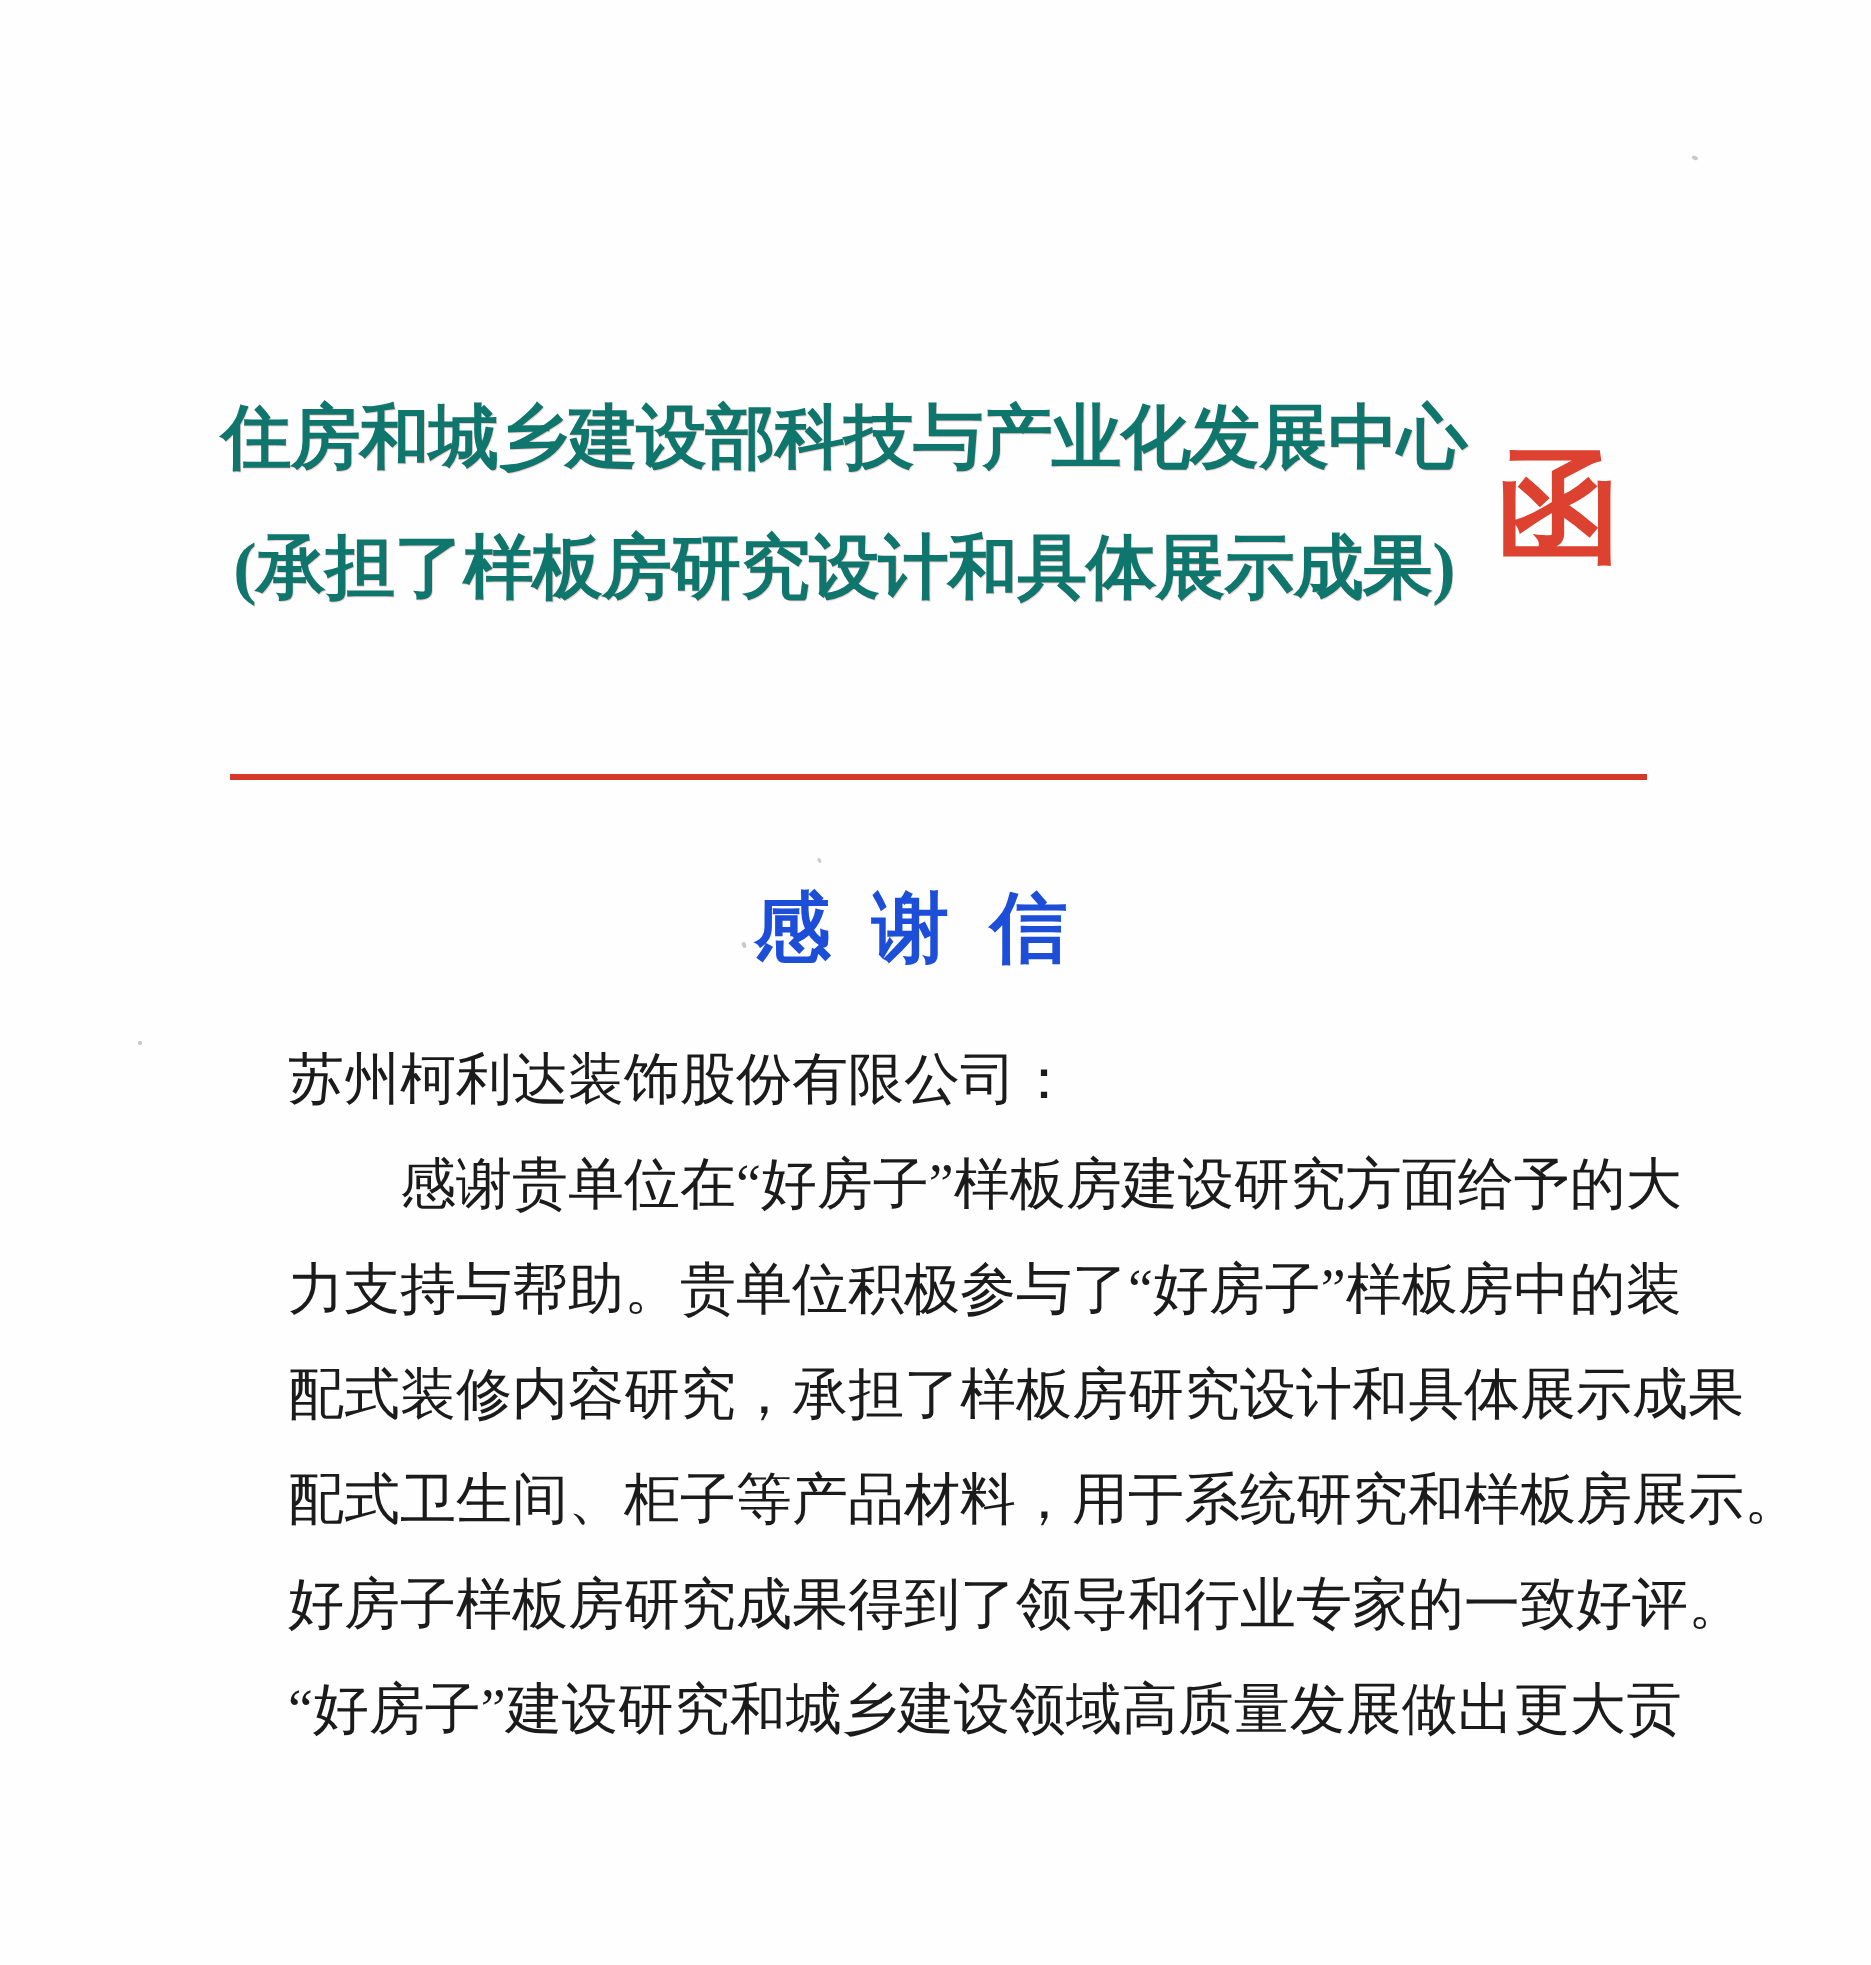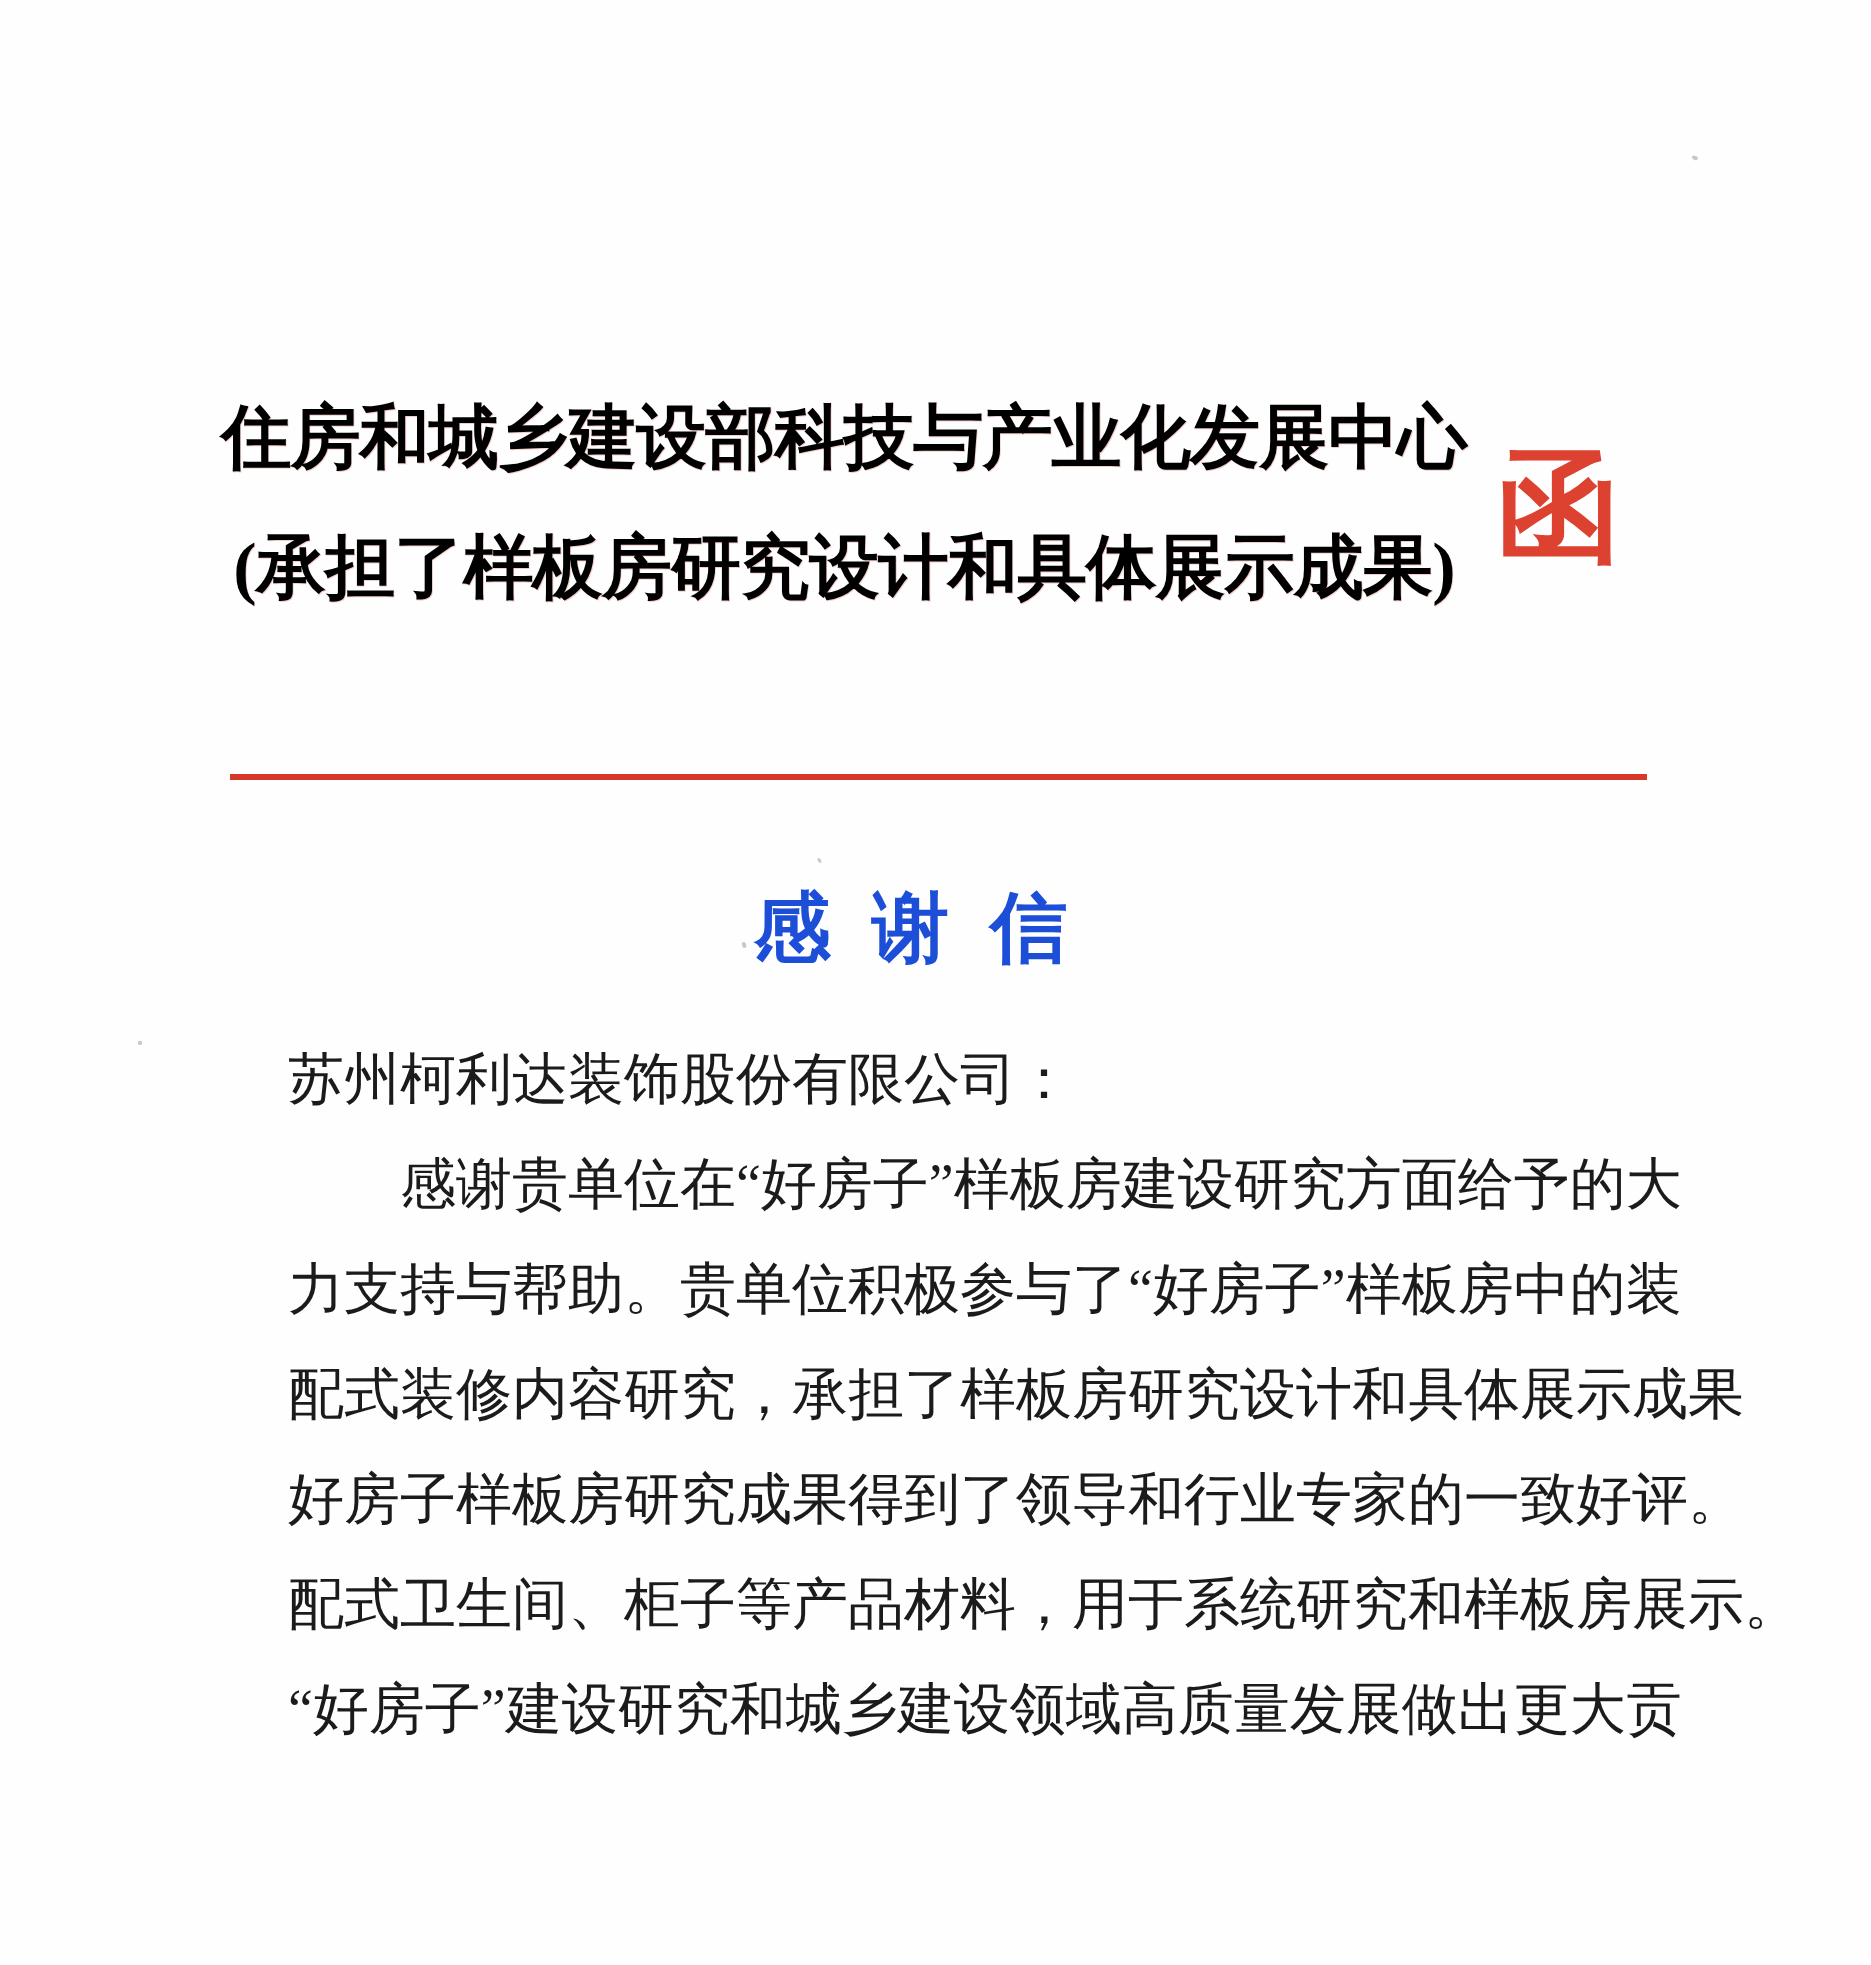--- a/index.html
+++ b/index.html
@@ -12,21 +12,21 @@
     color:#1e1e1e;
   }
   
   .letterhead{
     position:absolute;left:218px;top:373px;width:1252px;
     text-align:center;
   }
   .letterhead .org-line{
     font-size:70px;line-height:130px;
     font-weight:700;
-    color:#000000;
+    color:#0f766e;
     letter-spacing:-0.8px;
     white-space:nowrap;
     text-shadow:0.8px 0.8px 0 rgba(217,58,43,.25);
   }
   .doc-type{
     position:absolute;left:1497px;top:429px;
     font-size:123px;line-height:157px;
     font-weight:700;color:#dd4230;
     white-space:nowrap;
   }
@@ -75,22 +75,22 @@
   <div class="red-rule"></div>
 
   <div class="doc-title">感 谢 信</div>
 
   <div class="body-block">
     <div class="line">苏州柯利达装饰股份有限公司：</div>
 
     <div class="line indent">感谢贵单位在“好房子”样板房建设研究方面给予的大</div>
     <div class="line">力支持与帮助。贵单位积极参与了“好房子”样板房中的装</div>
     <div class="line">配式装修内容研究，承担了样板房研究设计和具体展示成果</div>
+    <div class="line">配式卫生间、柜子等产品材料，用于系统研究和样板房展示。</div>
     <div class="line">好房子样板房研究成果得到了领导和行业专家的一致好评。</div>
-    <div class="line">配式卫生间、柜子等产品材料，用于系统研究和样板房展示。</div>
 
     <div class="line">“好房子”建设研究和城乡建设领域高质量发展做出更大贡</div>
 
   </div>
 
   <div class="speck s1"></div>
   <div class="speck s2"></div>
   <div class="speck s3"></div>
   <div class="speck s4"></div>
 

